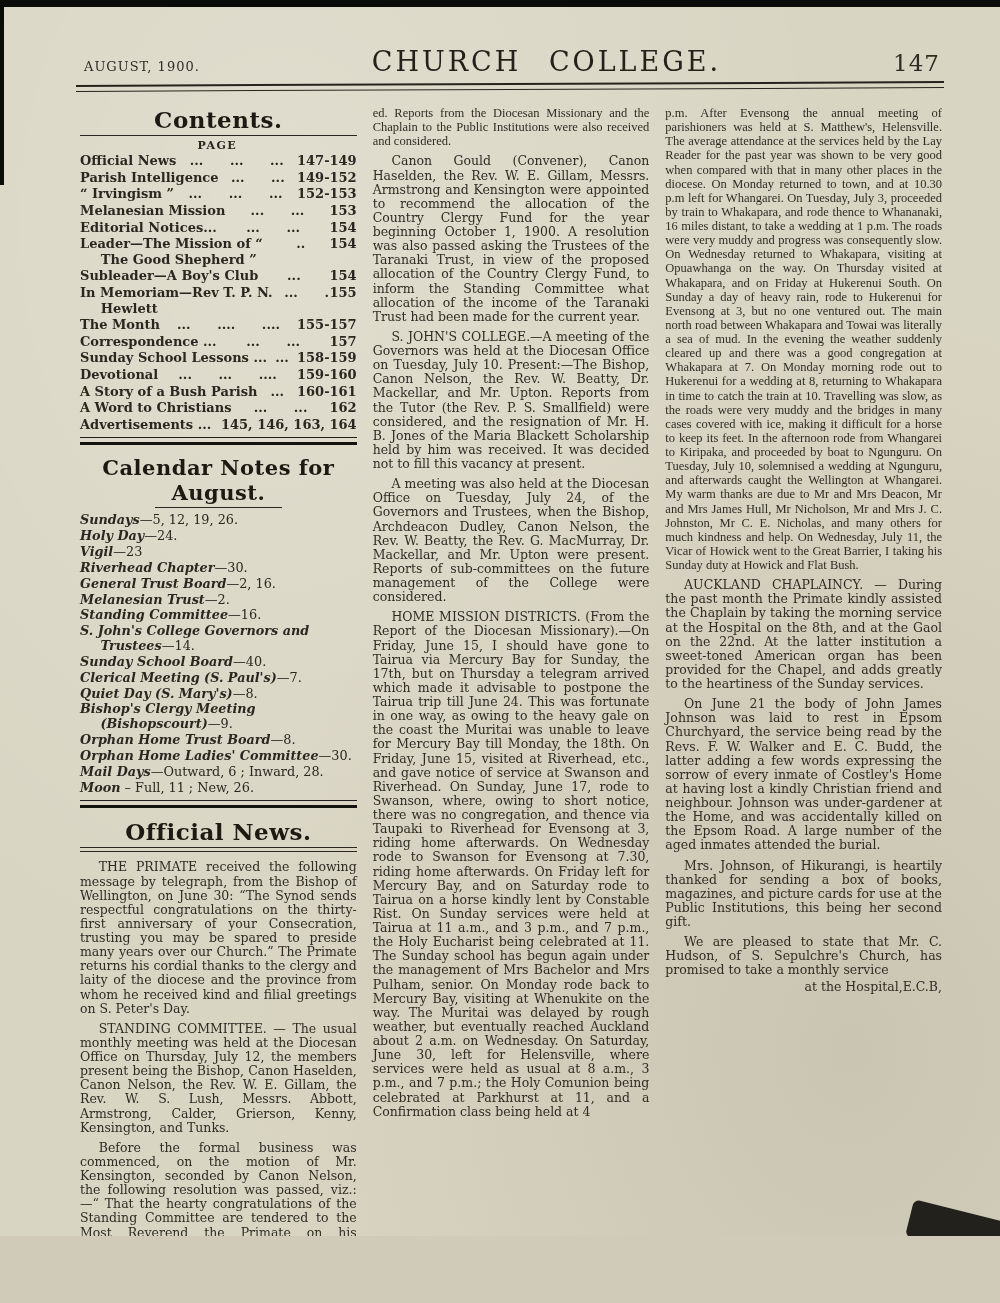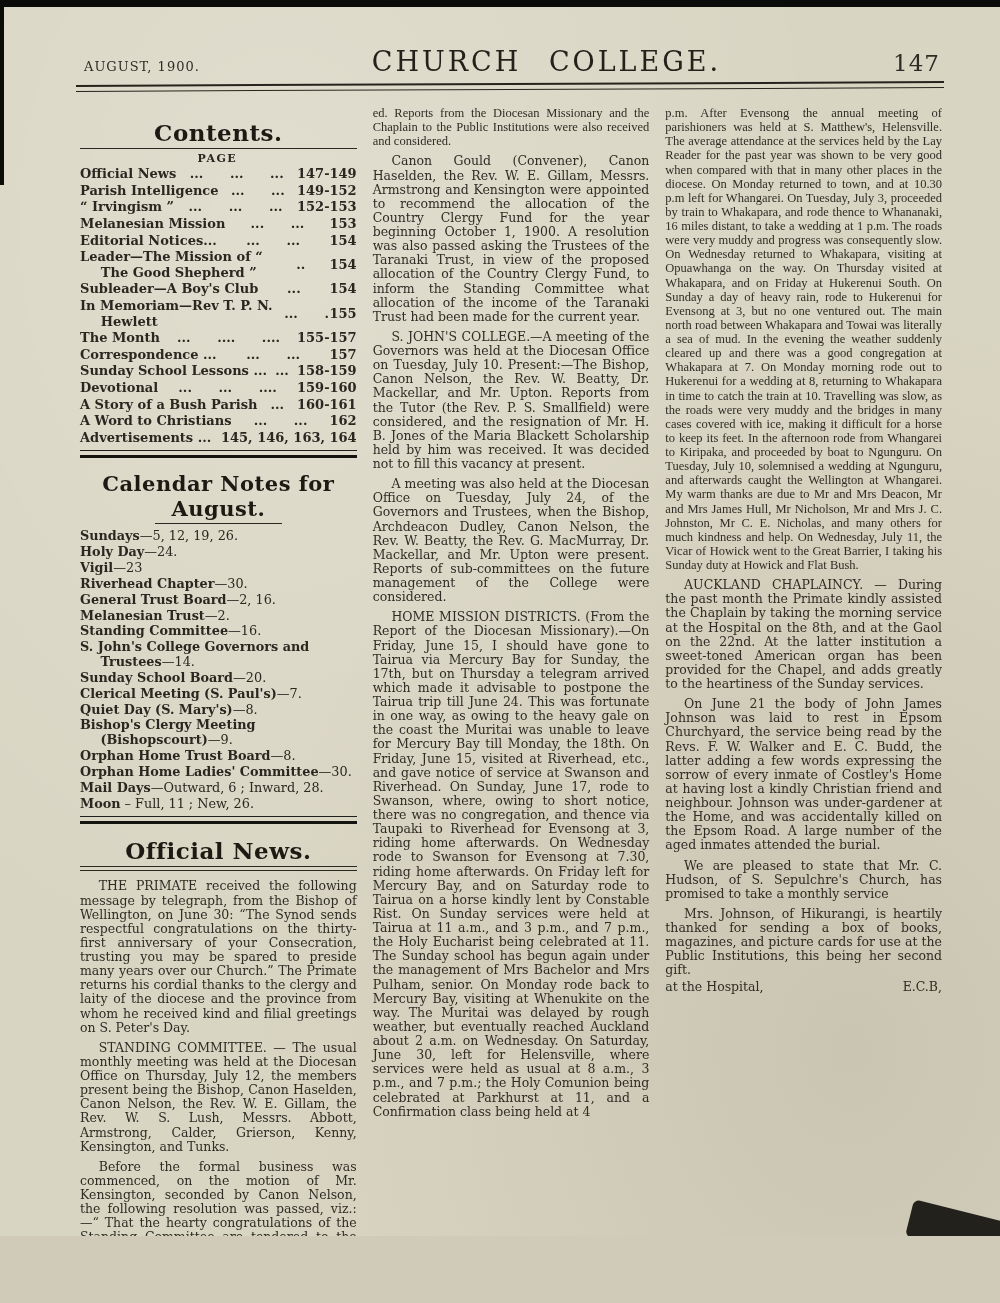--- a/index.html
+++ b/index.html
@@ -15,38 +15,38 @@
   .scan-top{position:absolute;top:0;left:0;width:100%;height:7px;background:#0b0b09;}
   .scan-left{position:absolute;top:0;left:0;width:4px;height:185px;background:#0b0b09;}
   .scan-corner{position:absolute;bottom:-14px;right:-18px;width:110px;height:38px;background:#23211b;transform:rotate(14deg);border-radius:6px;}
   .header{display:flex;justify-content:space-between;align-items:baseline;margin:46px 60px 0 84px;}
   .j-date{font-size:13px;letter-spacing:1px;}
   .j-title{font-size:27px;letter-spacing:3px;word-spacing:16px;color:#23211a;}
   .j-page{font-size:23px;letter-spacing:1px;}
   .header-rule{margin:6px 56px 0 76px;height:4px;border-top:2px solid #25231c;border-bottom:1.5px solid #25231c;transform:rotate(-0.25deg);}
   .columns{display:flex;gap:16px;margin:16px 58px 0 80px;}
   .col{flex:1 1 0;min-width:0;text-align:justify;}
-  .block-heading{text-align:center;font-weight:bold;font-size:23px;margin:13px 0 2px;color:#1c1a13;letter-spacing:0.5px;}
+  .block-heading{text-align:center;font-weight:bold;font-size:23px;margin:0 0 2px;color:#1c1a13;letter-spacing:0.5px;}
   .thin-rule{border-top:1.5px solid #2a2821;margin:1px 0 3px;}
   .short-rule{width:46%;margin:1px auto 5px;border-top:1.5px solid #2a2821;}
   .double-thin{height:3px;border-top:1px solid #2a2821;border-bottom:1px solid #2a2821;margin:1px 0 8px;}
   .heavy-rule{height:4px;border-top:1px solid #211f19;border-bottom:3px solid #14130e;margin:5px 0 10px;}
   .toc{font-size:13px;font-weight:bold;line-height:1.2;color:#2a2720;}
   .toc-pagelabel{text-align:center;font-size:11px;letter-spacing:1.5px;margin:2px 2px 1px 0;}
-  .toc-row{display:flex;align-items:center;margin-bottom:1px;}
+  .toc-row{display:flex;align-items:flex-start;margin-bottom:1px;}
   .toc-label{padding-left:1.6em;text-indent:-1.6em;text-align:left;}
   .toc-dots{flex:1 1 auto;text-align:center;white-space:nowrap;overflow:hidden;word-spacing:1.7em;padding:0 4px;}
   .toc-page{white-space:nowrap;}
   .calendar{font-size:12.8px;line-height:1.16;color:#2a2720;}
   .cal-item{padding-left:1.6em;text-indent:-1.6em;margin-bottom:1px;text-align:left;}
-  .cal-term{font-weight:bold;}
+  .cal-term{font-weight:bold;font-style:italic;}
   .cal-rest{font-style:normal;}
   .body-par{font-size:12.5px;line-height:1.13;margin:0 0 6px;text-indent:1.5em;}
   .noindent{text-indent:0;font-family:Liberation Serif, serif;}
-  .sig-line{display:flex;justify-content:space-between;font-size:12.5px;margin-top:-5px;}
+  .sig-line{display:flex;justify-content:flex-end;font-size:12.5px;margin-top:-5px;}
   .mb-block{margin-bottom:6px;}
 </style>
 </head>
 <body>
 
 <div class="page">
   <div class="scan-top"></div>
   <div class="scan-left"></div>
   <div class="scan-corner"></div>
 
@@ -149,21 +149,21 @@
         <div class="short-rule"></div>
         <div class="calendar">
           <div class="cal-item"><span class="cal-term">Sundays</span><span class="cal-rest">—5, 12, 19, 26.</span></div>
           <div class="cal-item"><span class="cal-term">Holy Day</span><span class="cal-rest">—24.</span></div>
           <div class="cal-item"><span class="cal-term">Vigil</span><span class="cal-rest">—23</span></div>
           <div class="cal-item"><span class="cal-term">Riverhead Chapter</span><span class="cal-rest">—30.</span></div>
           <div class="cal-item"><span class="cal-term">General Trust Board</span><span class="cal-rest">—2, 16.</span></div>
           <div class="cal-item"><span class="cal-term">Melanesian Trust</span><span class="cal-rest">—2.</span></div>
           <div class="cal-item"><span class="cal-term">Standing Committee</span><span class="cal-rest">—16.</span></div>
           <div class="cal-item"><span class="cal-term">S. John's College Governors and Trustees</span><span class="cal-rest">—14.</span></div>
-          <div class="cal-item"><span class="cal-term">Sunday School Board</span><span class="cal-rest">—20.</span></div>
+          <div class="cal-item"><span class="cal-term">Sunday School Board</span><span class="cal-rest">—40.</span></div>
           <div class="cal-item"><span class="cal-term">Clerical Meeting (S. Paul's)</span><span class="cal-rest">—7.</span></div>
           <div class="cal-item"><span class="cal-term">Quiet Day (S. Mary's)</span><span class="cal-rest">—8.</span></div>
           <div class="cal-item"><span class="cal-term">Bishop's Clergy Meeting (Bishopscourt)</span><span class="cal-rest">—9.</span></div>
           <div class="cal-item"><span class="cal-term">Orphan Home Trust Board</span><span class="cal-rest">—8.</span></div>
           <div class="cal-item"><span class="cal-term">Orphan Home Ladies' Committee</span><span class="cal-rest">—30.</span></div>
           <div class="cal-item"><span class="cal-term">Mail Days</span><span class="cal-rest">—Outward, 6 ; Inward, 28.</span></div>
           <div class="cal-item"><span class="cal-term">Moon</span><span class="cal-rest"> – Full, 11 ; New, 26.</span></div>
         </div>
         <div class="heavy-rule"></div>
       </div>
@@ -183,22 +183,22 @@
       <p class="body-par">Canon Gould (Convener), Canon Haselden, the Rev. W. E. Gillam, Messrs. Armstrong and Kensington were appointed to recommend the allocation of the Country Clergy Fund for the year beginning October 1, 1900.  A resolution was also passed asking the Trustees of the Taranaki Trust, in view of the proposed allocation of the Country Clergy Fund, to inform the Standing Committee what allocation of the income of the Taranaki Trust had been made for the current year.</p>
       <p class="body-par">S. JOHN'S COLLEGE.—A meeting of the Governors was held at the Diocesan Office on Tuesday, July 10.  Present:—The Bishop, Canon Nelson, the Rev. W. Beatty, Dr. Mackellar, and Mr. Upton.  Reports from the Tutor (the Rev. P. S. Smallfield) were considered, and the resignation of Mr. H. B. Jones of the Maria Blackett Scholarship held by him was received. It was decided not to fill this vacancy at present.</p>
       <p class="body-par">A meeting was also held at the Diocesan Office on Tuesday, July 24, of the Governors and Trustees, when the Bishop, Archdeacon Dudley, Canon Nelson, the Rev. W. Beatty, the Rev. G. MacMurray, Dr. Mackellar, and Mr. Upton were present.  Reports of sub-committees on the future management of the College were considered.</p>
       <p class="body-par">HOME MISSION DISTRICTS. (From the Report of the Diocesan Missionary).—On Friday, June 15, I should have gone to Tairua via Mercury Bay for Sunday, the 17th, but on Thursday a telegram arrived which made it advisable to postpone the Tairua trip till June 24.  This was fortunate in one way, as owing to the heavy gale on the coast the Muritai was unable to leave for Mercury Bay till Monday, the 18th.  On Friday, June 15, visited at Riverhead, etc., and gave notice of service at Swanson and Riverhead.  On Sunday, June 17, rode to Swanson, where, owing to short notice, there was no congregation, and thence via Taupaki to Riverhead for Evensong at 3, riding home afterwards.  On Wednesday rode to Swanson for Evensong at 7.30, riding home afterwards.  On Friday left for Mercury Bay, and on Saturday rode to Tairua on a horse kindly lent by Constable Rist.  On Sunday services were held at Tairua at 11 a.m., and 3 p.m., and 7 p.m., the Holy Eucharist being celebrated at 11.  The Sunday school has begun again under the management of Mrs Bachelor and Mrs Pulham, senior.  On Monday rode back to Mercury Bay, visiting at Whenukite on the way.  The Muritai was delayed by rough weather, but eventually reached Auckland about 2 a.m. on Wednesday.  On Saturday, June 30, left for Helensville, where services were held as usual at 8 a.m., 3 p.m., and 7 p.m.; the Holy Comunion being celebrated at Parkhurst at 11, and a Confirmation class being held at 4</p>
     </section>
 
     <section class="col">
       <p class="body-par noindent">p.m.  After Evensong the annual meeting of parishioners was held at S. Matthew's, Helensville.  The average attendance at the services held by the Lay Reader for the past year was shown to be very good when compared with that in many other places in the diocese.  On Monday returned to town, and at 10.30 p.m left for Whangarei.  On Tuesday, July 3, proceeded by train to Whakapara, and rode thence to Whananaki, 16 miles distant, to take a wedding at 1 p.m. The roads were very muddy and progress was consequently slow. On Wednesday returned to Whakapara, visiting at Opuawhanga on the way.  On Thursday visited at Whakapara, and on Friday at Hukerenui South.  On Sunday a day of heavy rain, rode to Hukerenui for Evensong at 3, but no one ventured out.  The main north road between Whakapara and Towai was literally a sea of mud.  In the evening the weather suddenly cleared up and there was a good congregation at Whakapara at 7.  On Monday morning rode out to Hukerenui for a wedding at 8, returning to Whakapara in time to catch the train at 10.  Travelling was slow, as the roads were very muddy and the bridges in many cases covered with ice, making it difficult for a horse to keep its feet.  In the afternoon rode from Whangarei to Kiripaka, and proceeded by boat to Ngunguru.  On Tuesday, July 10, solemnised a wedding at Ngunguru, and afterwards caught the Wellington at Whangarei.  My warm thanks are due to Mr and Mrs Deacon, Mr and Mrs James Hull, Mr Nicholson, Mr and Mrs J. C. Johnston, Mr C. E. Nicholas, and many others for much kindness and help.  On Wednesday, July 11, the Vicar of Howick went to the Great Barrier, I taking his Sunday duty at Howick and Flat Bush.</p>
       <p class="body-par">AUCKLAND CHAPLAINCY. — During the past month the Primate kindly assisted the Chaplain by taking the morning service at the Hospital on the 8th, and at the Gaol on the 22nd.  At the latter institution a sweet-toned American organ has been provided for the Chapel, and adds greatly to the heartiness of the Sunday services.</p>
       <p class="body-par">On June 21 the body of John James Johnson was laid to rest in Epsom Churchyard, the service being read by the Revs. F. W. Walker and E. C. Budd, the latter adding a few words expressing the sorrow of every inmate of Costley's Home at having lost a kindly Christian friend and neighbour.  Johnson was under-gardener at the Home, and was accidentally killed on the Epsom Road.  A large number of the aged inmates attended the burial.</p>
+      <p class="body-par">Mrs. Johnson, of Hikurangi, is heartily thanked for sending a box of books, magazines, and picture cards for use at the Public Institutions, this being her second gift.</p>
       <p class="body-par">We are pleased to state that Mr. C. Hudson, of S. Sepulchre's Church, has promised to take a monthly service</p>
-      <p class="body-par">Mrs. Johnson, of Hikurangi, is heartily thanked for sending a box of books, magazines, and picture cards for use at the Public Institutions, this being her second gift.</p>
       <div class="sig-line">
         <span>at the Hospital,</span>
         <span>E.C.B,</span>
       </div>
     </section>
 
   </div>
 </div>
 
 </body></html>

